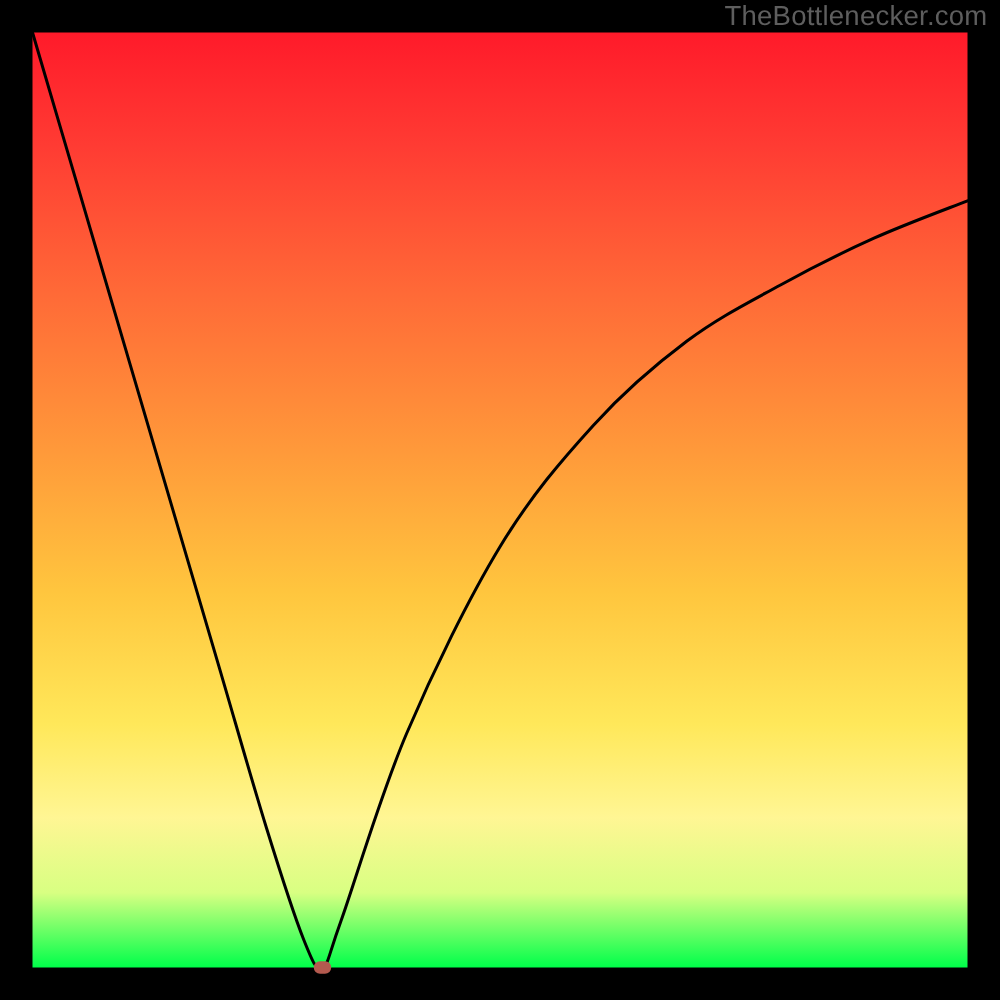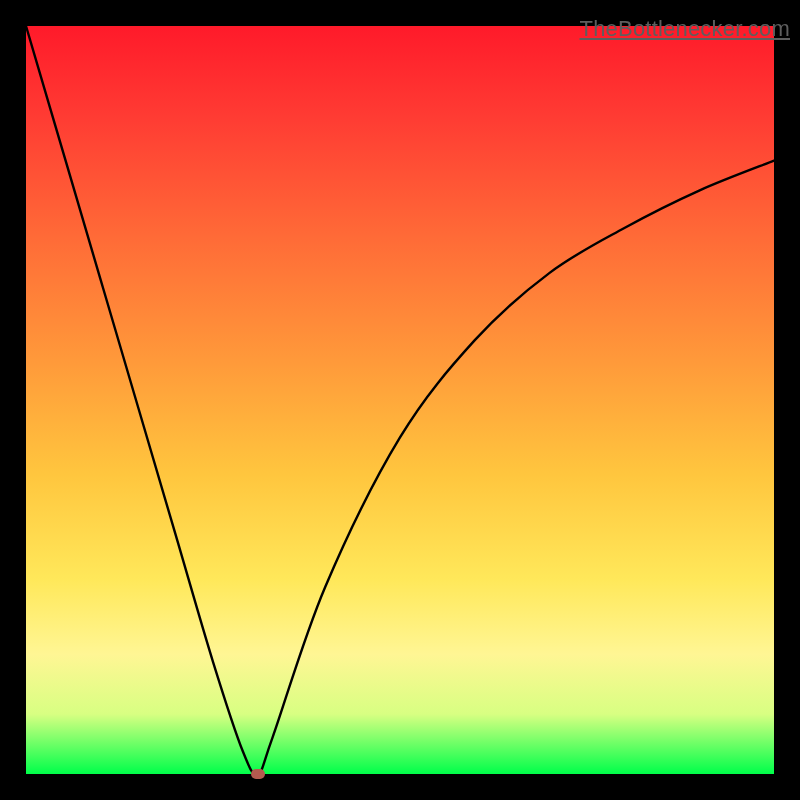--- a/index.html
+++ b/index.html
@@ -32,28 +32,27 @@
       #ff9a3a 45%,
       #ffc63e 60%,
       #ffe85a 74%,
       #fff694 84%,
       #d8ff82 92%,
       #00ff4a 100%
     );
   }
   .attribution {
     position: absolute;
-    top: 16px;
+    top: 0;
     right: 10px;
     color: #5e5e5e;
     font-size: 22px;
     font-weight: 500;
     letter-spacing: 0.2px;
     user-select: none;
-    text-decoration: underline;
   }
   svg.curve {
     position: absolute;
     left: 0;
     top: 0;
     width: 748px;
     height: 748px;
     overflow: visible;
   }
   .marker {

